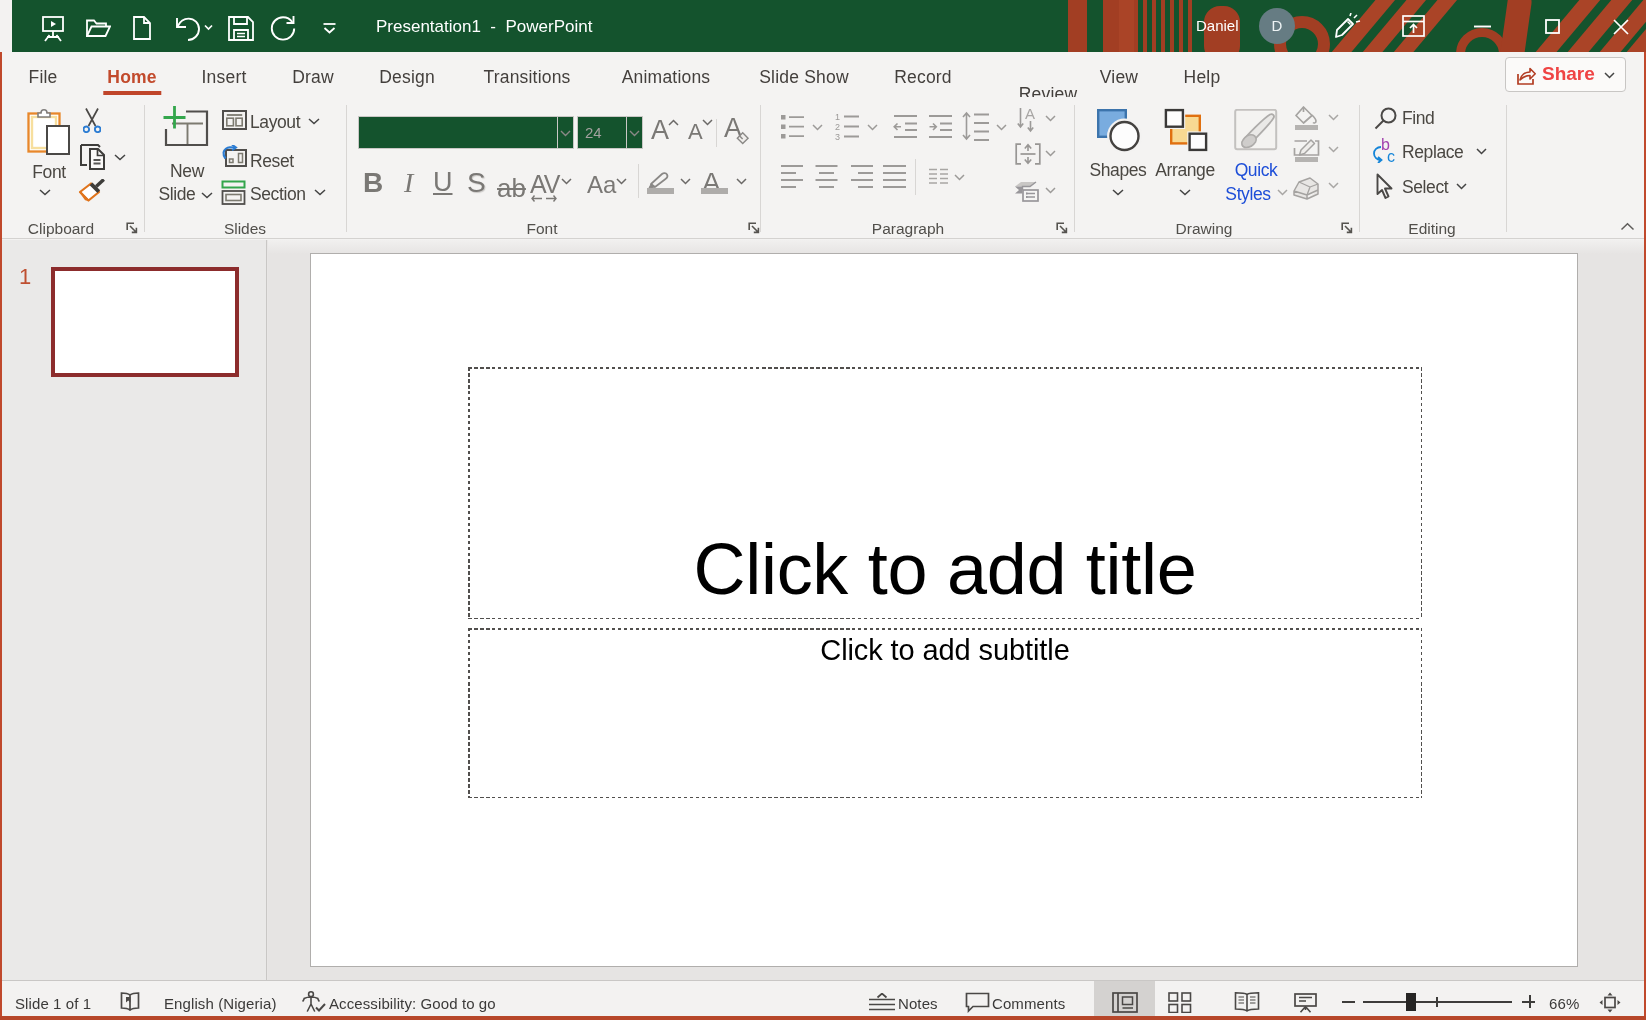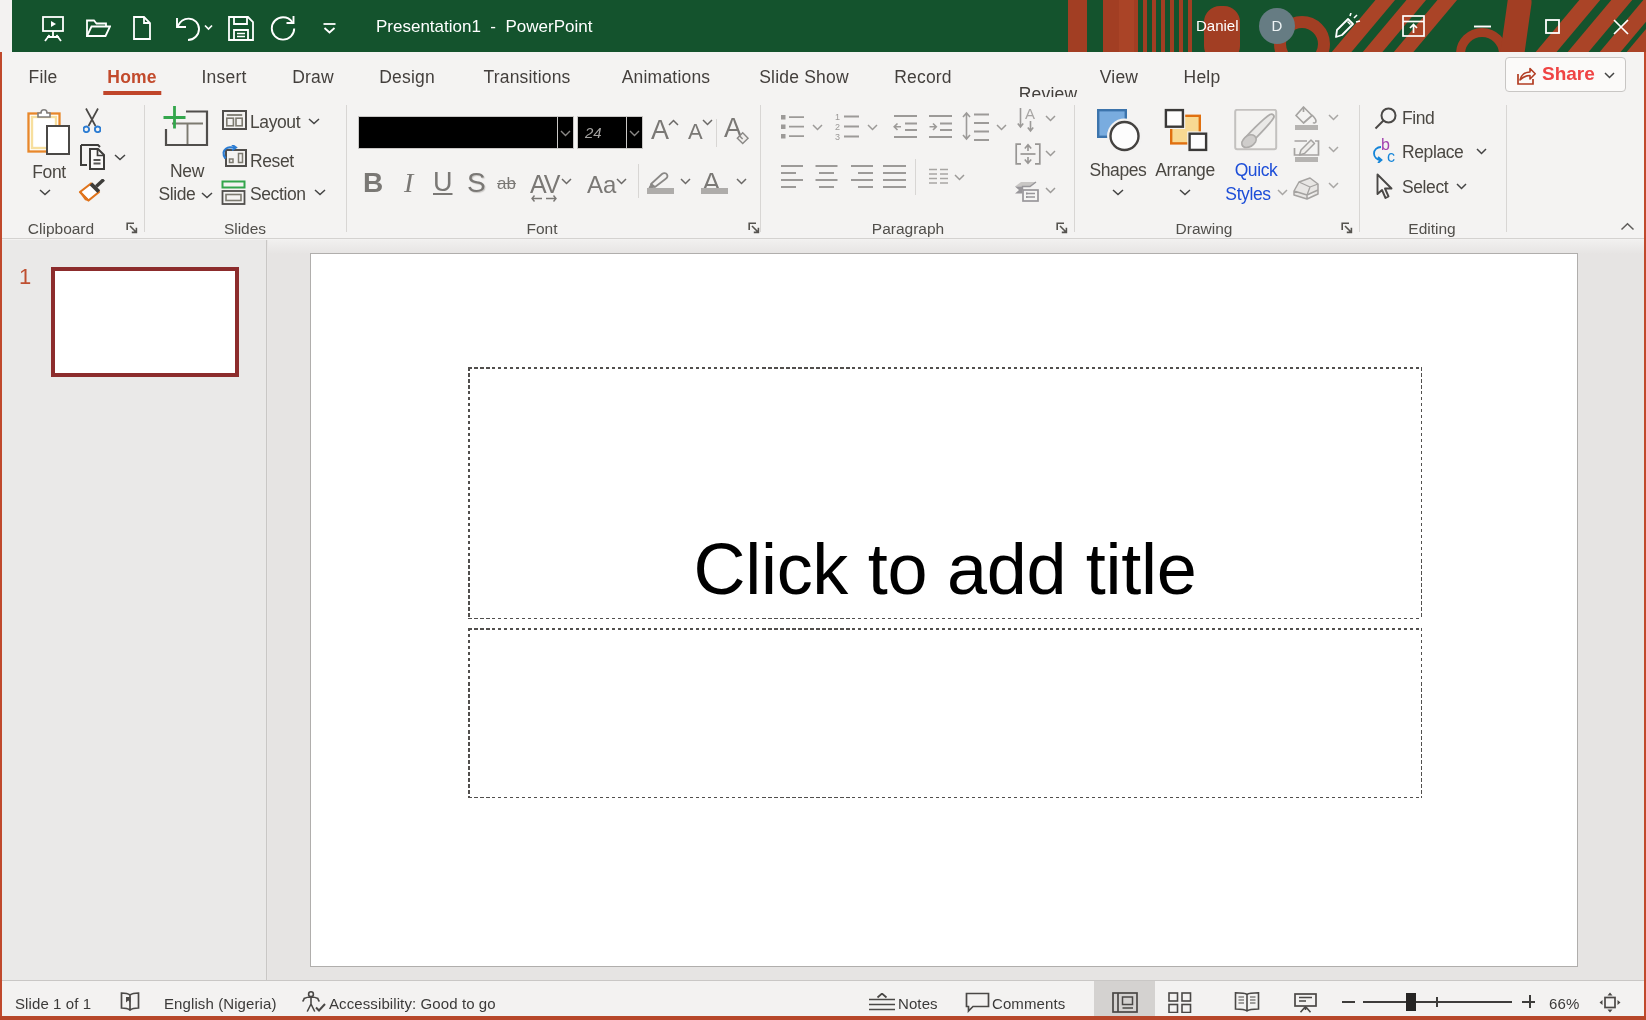--- a/index.html
+++ b/index.html
@@ -26,21 +26,21 @@
   #tab-home { color:#C24A2C; font-weight:bold; }
   #tab-home:after { content:""; position:absolute; left:50%; margin-left:-29px; bottom:2px; width:58px; height:4px; background:#C0452A; }
   #sharebtn { position:absolute; left:1505px; top:5px; width:121px; height:35px; border:1px solid #C8C6C4; border-radius:4px; background:#FBFAF9; }
 
   
   #ribbon { position:absolute; left:0; top:97px; width:1646px; height:142px; background:#F4F3F2; border-bottom:1px solid #D4D2D0; }
   .gsep { position:absolute; top:8px; height:127px; width:1px; background:#D8D6D4; }
   .glabel { position:absolute; top:123px; font-size:15.5px; color:#514F4B; width:200px; text-align:center; }
   .btext { font-size:17.5px; color:#4A4742; letter-spacing:-0.4px; white-space:nowrap; }
   .btext.dis { color:#1d4ed8; }
-  .combo { position:absolute; height:33px; background:#000000; border:1px solid #C9C7C5;font-style:italic; }
+  .combo { position:absolute; height:33px; background:#14532d; border:1px solid #C9C7C5; }
   .ltr { position:absolute; color:#7A7875; line-height:1; }
   .icon24 { position:absolute; }
   .launcher { position:absolute; top:125px; width:12px; height:12px; }
   .chev { position:absolute; }
 
   
   #main { position:absolute; left:2px; top:240px; width:1642px; height:740px; background:#E8E6E5; }
   #panel { position:absolute; left:0; top:0; width:265px; height:740px; background:#EAE9E8; border-right:1px solid #C9C7C5; }
   #thumb { position:absolute; left:49px; top:27px; width:188px; height:110px; background:#fff; border:4px solid #8C2C2C; }
   #thumbnum { position:absolute; left:17px; top:24px; font-size:22px; color:#BF4F30; }
@@ -276,21 +276,21 @@
     <div style="position:absolute;left:716px;top:22px;width:1px;height:28px;background:#D8D6D4;"></div>
     <div class="ltr" style="left:724px;top:18px;font-size:27px;">A</div>
     <svg class="abs" style="left:735px;top:34px;" width="15" height="14" viewBox="0 0 15 14">
       <rect x="3.9" y="3.4" width="7.6" height="7.6" transform="rotate(45 7.7 7.2)" fill="#EFEDEB" stroke="#8A8886" stroke-width="1.4"></rect>
       <path d="M4.2 4.6 L7.6 8" stroke="#8A8886" stroke-width="1.4" transform="rotate(0)"></path>
     </svg>
     <div class="ltr" style="left:363px;top:72px;font-size:28px;font-weight:bold;">B</div>
     <div class="ltr" style="left:404px;top:72px;font-size:28px;font-style:italic;font-family:'Liberation Serif',serif;">I</div>
     <div class="ltr" style="left:433px;top:72px;font-size:27px;text-decoration:underline;">U</div>
     <div class="ltr" style="left:467px;top:72px;font-size:28px;text-shadow:1px 1px 1px #C8C6C4;">S</div>
-    <div class="ltr" style="left:497px;top:78px;font-size:17px;text-decoration:line-through;">ab</div>
+    <div class="ltr" style="left:497px;top:78px;font-size:26px;text-decoration:line-through;">ab</div>
     <div class="ltr" style="left:530px;top:75px;font-size:25px;letter-spacing:-1px;">AV</div>
     <svg class="abs" style="left:531px;top:97px;" width="26" height="9" viewBox="0 0 26 9">
       <path d="M1 4.5 H11 M3.5 1.5 L1 4.5 L3.5 7.5 M15 4.5 H25 M22.5 1.5 L25 4.5 L22.5 7.5" fill="none" stroke="#7A7875" stroke-width="1.4"></path>
     </svg>
     <svg class="chev" style="left:561px;top:81px;" width="11" height="7" viewBox="0 0 11 7">
         <path d="M1 1 L5.5 5.5 L10 1" fill="none" stroke="#6B6967" stroke-width="1.5"></path>
       </svg>
     <div class="ltr" style="left:587px;top:76px;font-size:24px;">Aa</div>
     <svg class="chev" style="left:616px;top:81px;" width="11" height="7" viewBox="0 0 11 7">
         <path d="M1 1 L5.5 5.5 L10 1" fill="none" stroke="#6B6967" stroke-width="1.5"></path>
@@ -502,20 +502,21 @@
             <div class="dash-h" style="bottom:0;"></div>
           <div class="dash-v" style="left:0;"></div>
             <div class="dash-v" style="right:0;"></div>
           <div id="titletext">Click to add title</div>
         </div>
         <div class="dashbox" style="left:157px;top:374px;width:954px;height:170px;">
           <div class="dash-h" style="top:0;"></div>
             <div class="dash-h" style="bottom:0;"></div>
           <div class="dash-v" style="left:0;"></div>
             <div class="dash-v" style="right:0;"></div>
+          <div id="subtitletext">Click to add subtitle</div>
         </div>
       </div>
     </div>
   </div>
   <div id="statusbar">
     <div class="sitem" style="left:15px;">Slide 1 of 1</div>
     <svg class="abs" style="left:120px;top:11px;" width="20" height="21" viewBox="0 0 20 21">
       <path d="M10 3 C8 1.5 5 1 1.5 1 V16 C5 16 8 16.5 10 18 C12 16.5 15 16 18.5 16 V1 C15 1 12 1.5 10 3 Z M10 3 V18" fill="none" stroke="#4A4846" stroke-width="1.7"></path>
       <path d="M6 5 V10.5 L8.2 8.5 L10.4 10.5 V5 Z" fill="#4A4846"></path>
     </svg>

